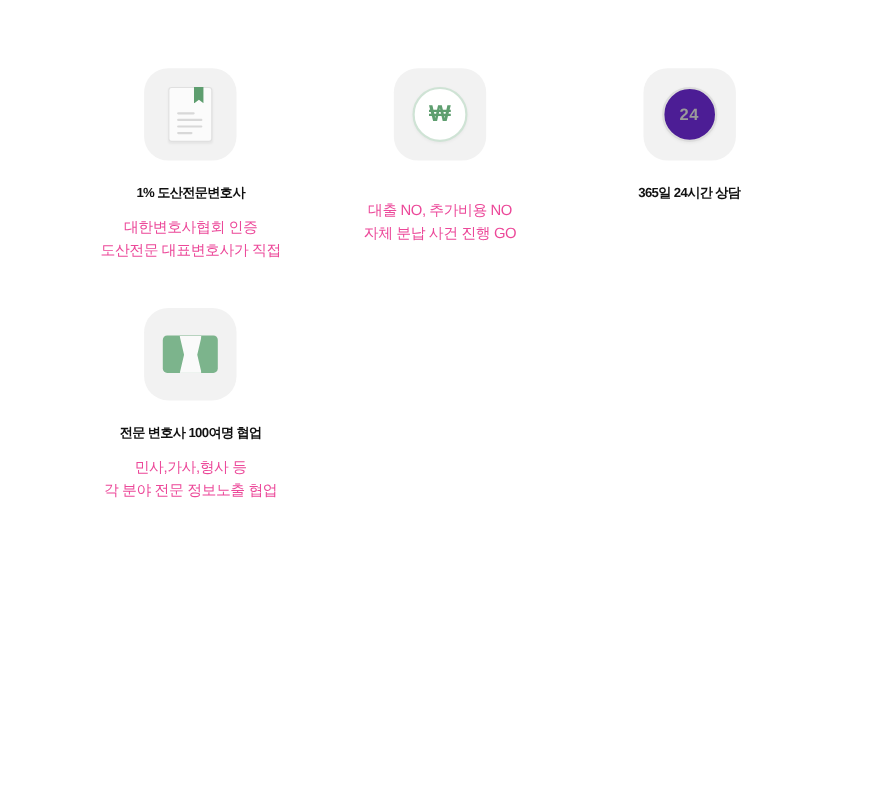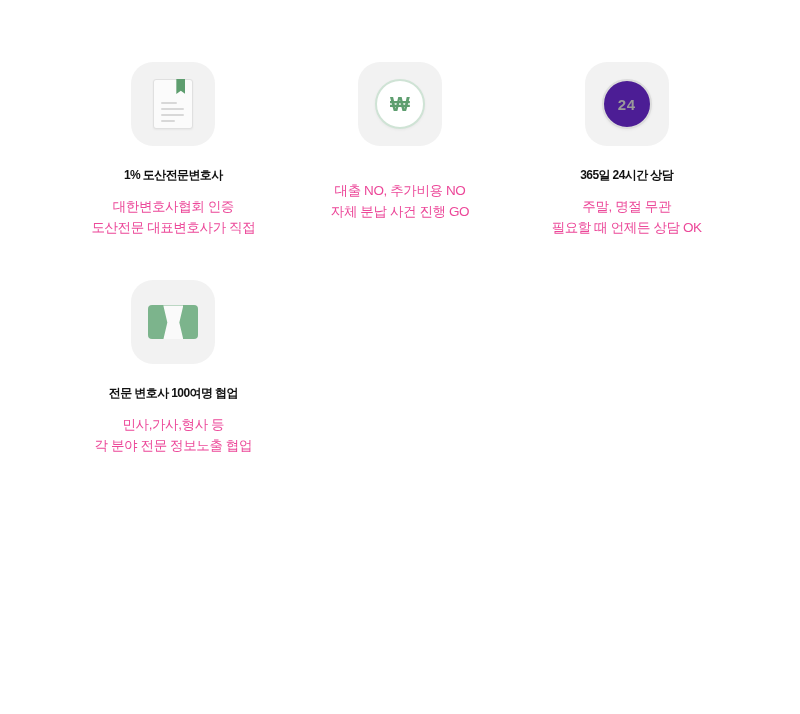--- a/index.html
+++ b/index.html
@@ -255,22 +255,20 @@
       </div>
       <div class="benefit-desc">대출 NO, 추가비용 NO
 자체 분납 사건 진행 GO</div>
     </div>
 
     <div class="benefit">
       <div class="icon-tile">
         <div class="clock-icon">24</div>
       </div>
       <div class="benefit-title">365일 24시간 상담</div>
-      <div class="benefit-desc">주말, 명절 무관
-필요할 때 언제든 상담 OK</div>
     </div>
 
 
     <div class="benefit">
       <div class="icon-tile">
         <div class="money-icon">
           <div class="bill"></div>
           <div class="fold"></div>
         </div>
       </div>

